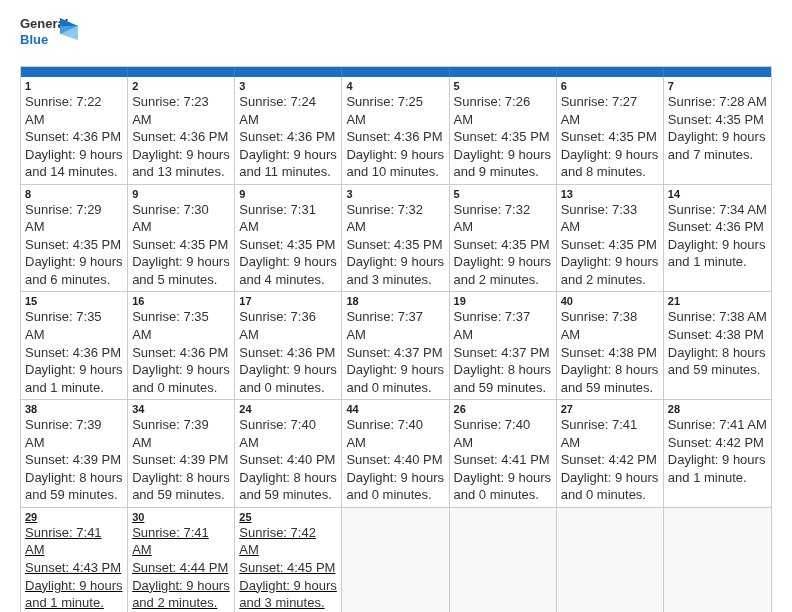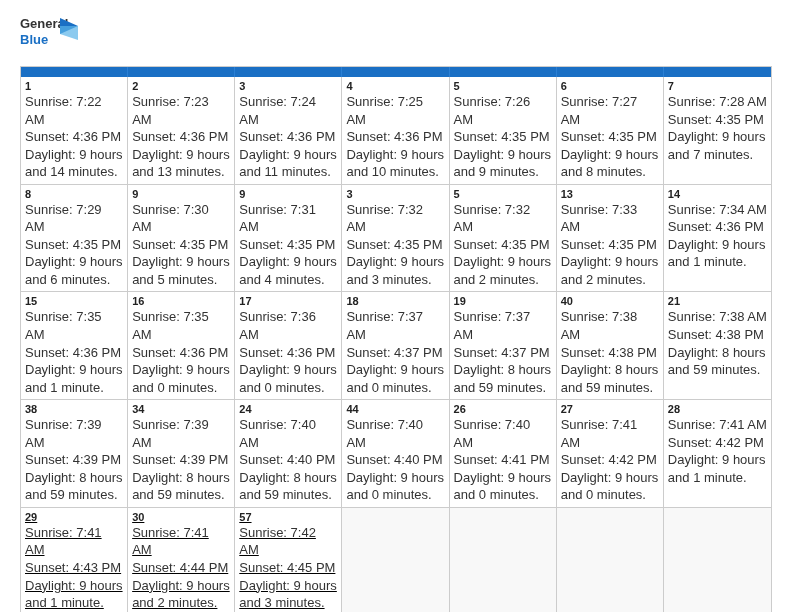--- a/index.html
+++ b/index.html
@@ -313,21 +313,21 @@
         Sunrise: 7:41 AM<br>Sunset: 4:43 PM<br>Daylight: 9 hours and 1 minute.
       </div>
     </div>
           <div class="cal-cell">
       <span class="day-num">30</span>
       <div class="info">
         Sunrise: 7:41 AM<br>Sunset: 4:44 PM<br>Daylight: 9 hours and 2 minutes.
       </div>
     </div>
           <div class="cal-cell">
-      <span class="day-num">57</span>
+      <span class="day-num">25</span>
       <div class="info">
         Sunrise: 7:42 AM<br>Sunset: 4:45 PM<br>Daylight: 9 hours and 3 minutes.
       </div>
     </div>
           <div class="cal-cell empty"></div>
           <div class="cal-cell empty"></div>
           <div class="cal-cell empty"></div>
           <div class="cal-cell empty"></div>
         </div>
       </div>

